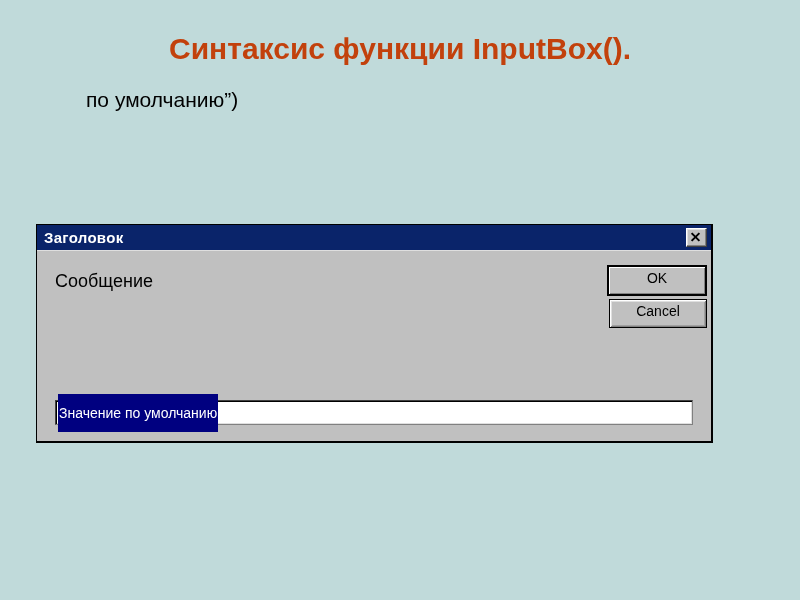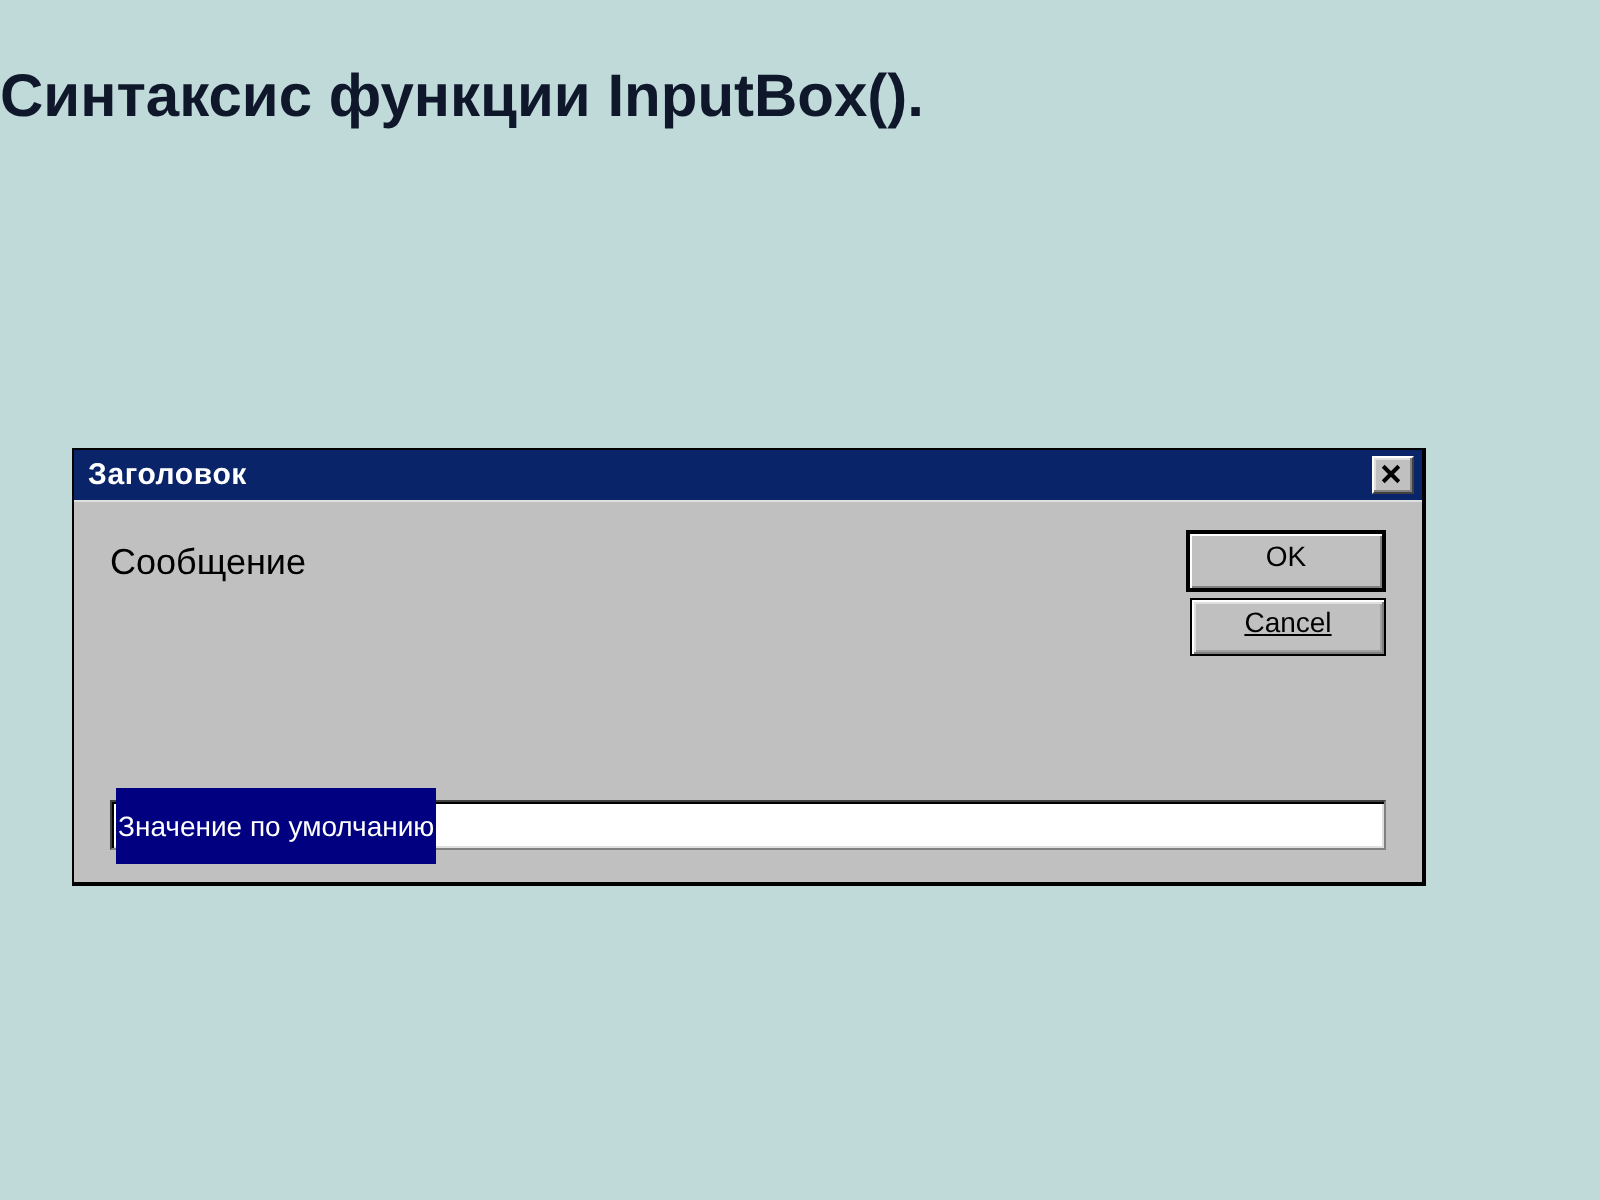--- a/index.html
+++ b/index.html
@@ -4,23 +4,24 @@
 <style>
   body {
     margin: 0;
     width: 800px;
     height: 600px;
     background: #c0dada;
     font-family: Arial, sans-serif;
     overflow: hidden;
   }
   .slide-title {
+    text-align: center;
     font-size: 30px;
     font-weight: bold;
-    color: #0f172a;
+    color: #c2410c;
     padding-top: 32px;
     padding-bottom: 14px;
   }
   .code-snippet {
     font-size: 21px;
     color: #000;
     line-height: 1.35;
     padding: 6px 40px 0 40px;
   }
   .code-line2 {
@@ -88,21 +89,21 @@
   }
   .msg-label {
     position: absolute;
     left: 18px;
     top: 20px;
     font-size: 18px;
     color: #000;
   }
   .btn {
     position: absolute;
-    right: 18px;
+    right: 4px;
     width: 96px;
     height: 27px;
     background: #c0c0c0;
     font-size: 14px;
     text-align: center;
     line-height: 23px;
     color: #000;
     border: 1px solid #000;
     box-shadow:
       inset 1px 1px 0 #fff,
@@ -110,21 +111,21 @@
       inset 2px 2px 0 #dfdfdf,
       inset -2px -2px 0 #a0a0a0;
   }
   .btn-ok {
     top: 14px;
     border: 2px solid #000;
     box-shadow:
       inset 1px 1px 0 #fff,
       inset -1px -1px 0 #808080;
   }
-  .btn-cancel { top: 48px; text-decoration: underline; }
+  .btn-cancel { top: 48px; }
 
   .input-field {
     position: absolute;
     left: 18px;
     right: 18px;
     bottom: 16px;
     height: 23px;
     background: #fff;
     border: 1px solid #808080;
     border-top-color: #404040;
@@ -141,20 +142,21 @@
     padding: 11px 1px;
     white-space: nowrap;
   }
 </style>
 </head>
 <body>
 
 <div class="slide-title">Синтаксис функции InputBox().</div>
 
 <div class="code-snippet">
+  <div class="code-line2">по умолчанию”)</div>
 </div>
 
 <div class="dialog-wrap">
   <div class="dialog">
     <div class="titlebar">
       <span class="titlebar-text">Заголовок</span>
       <span class="close-btn"></span>
     </div>
     <div class="dialog-body">
       <div class="msg-label">Сообщение</div>

